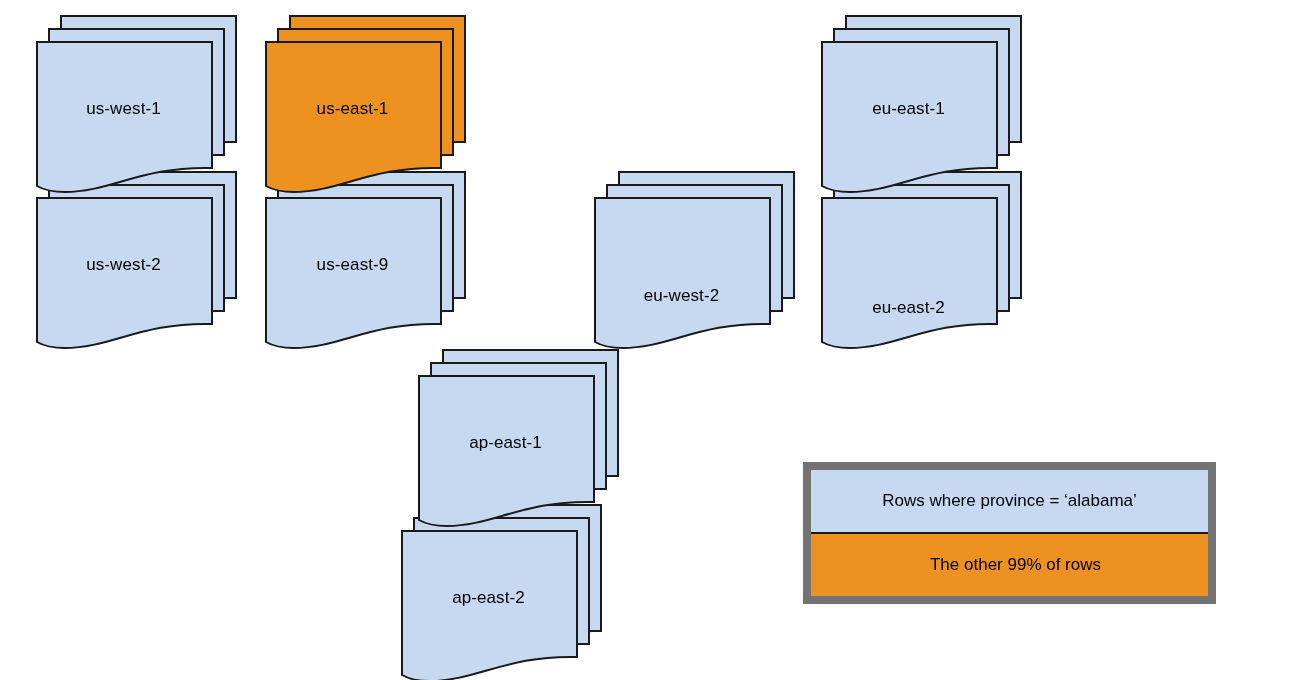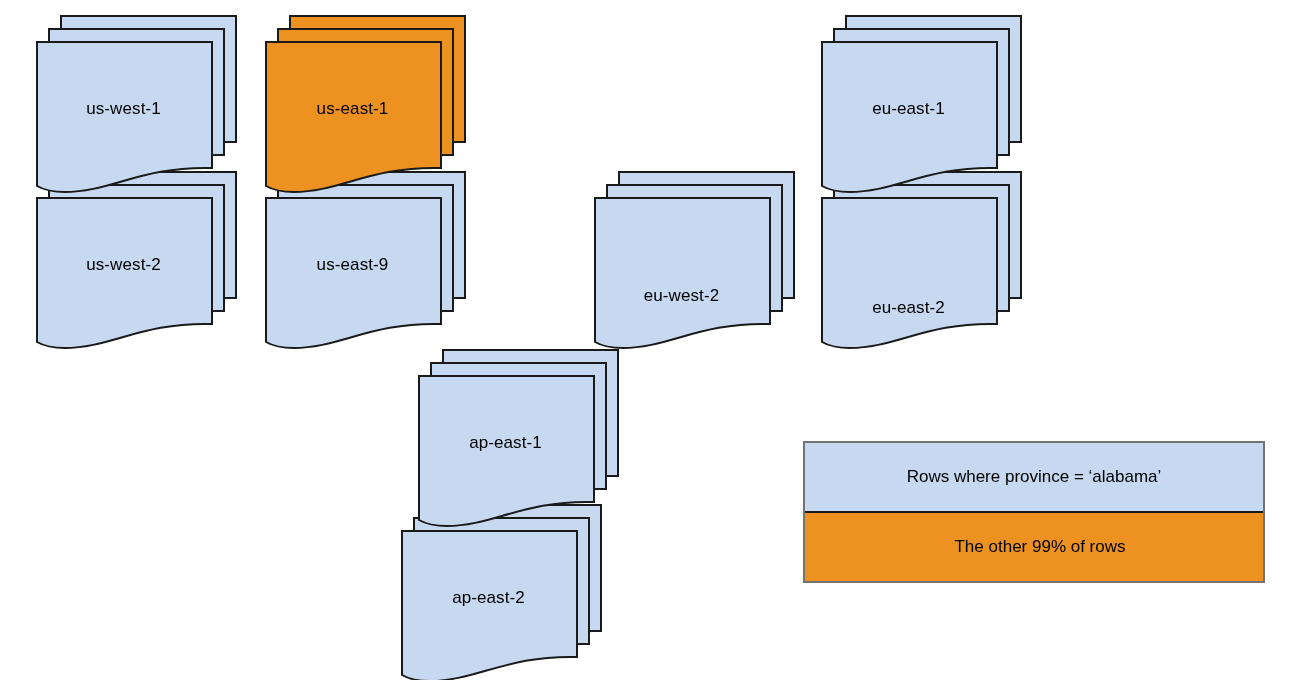--- a/index.html
+++ b/index.html
@@ -45,24 +45,24 @@
     text-align: center;
     white-space: nowrap;
     line-height: 1;
     letter-spacing: 0.1px;
   }
 
   
   .legend {
     position: absolute;
     left: 803px;
-    top: 441px;
-    width: 462px;
+    top: 462px;
+    width: 413px;
     height: 142px;
-    border: 2px solid #737373;
+    border: 8px solid #737373;
     box-sizing: border-box;
     display: flex;
     flex-direction: column;
   }
   .legend-row {
     flex: 1 1 0;
     display: flex;
     align-items: center;
     justify-content: center;
     font-size: 17px;

